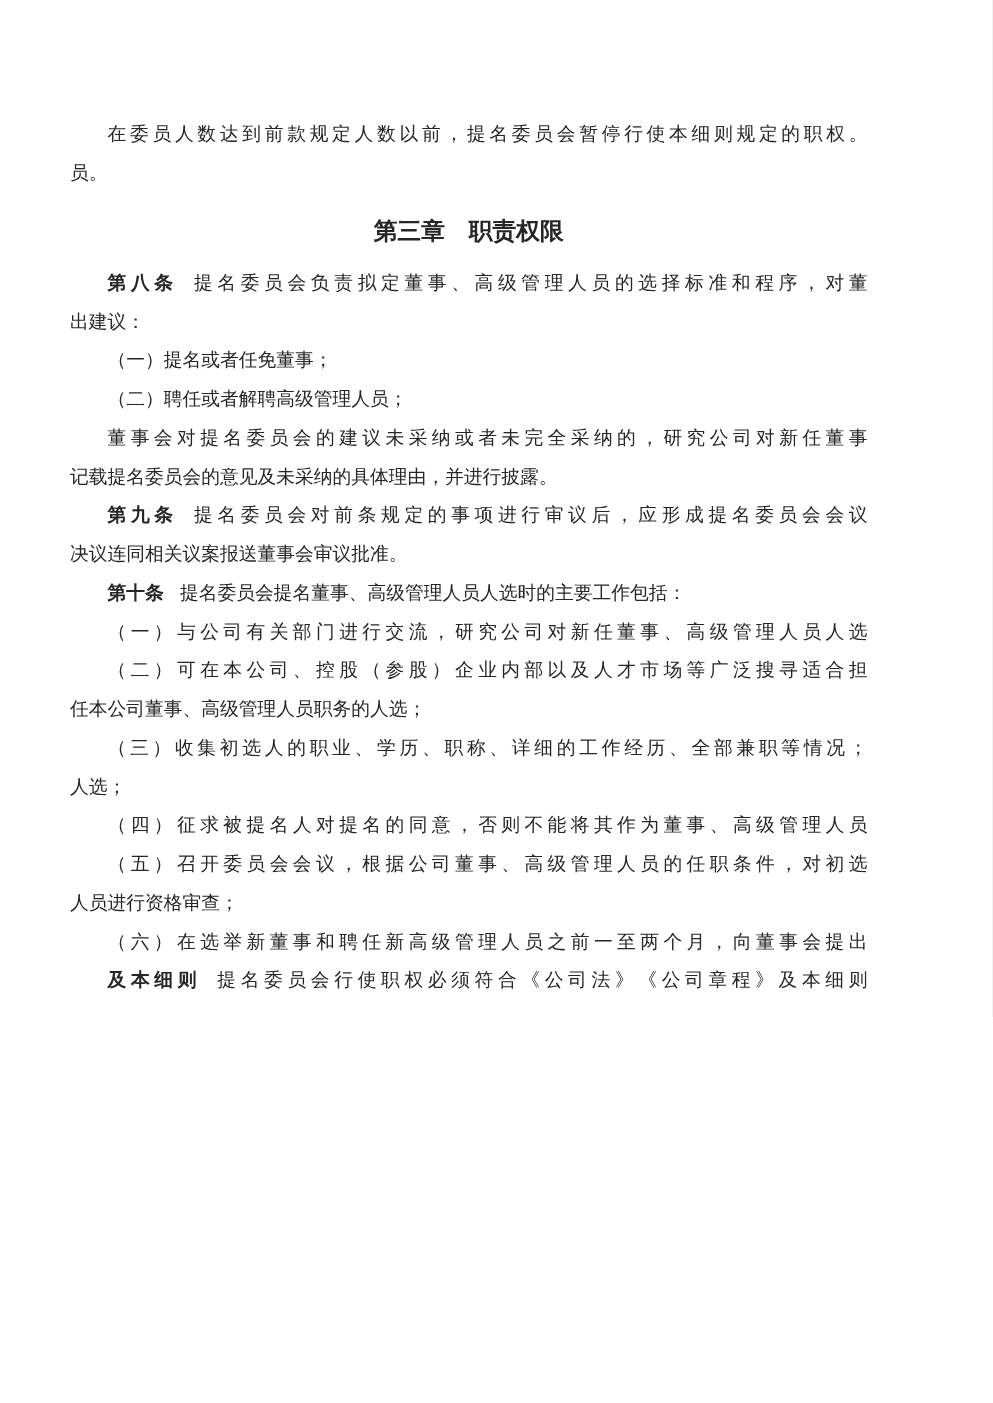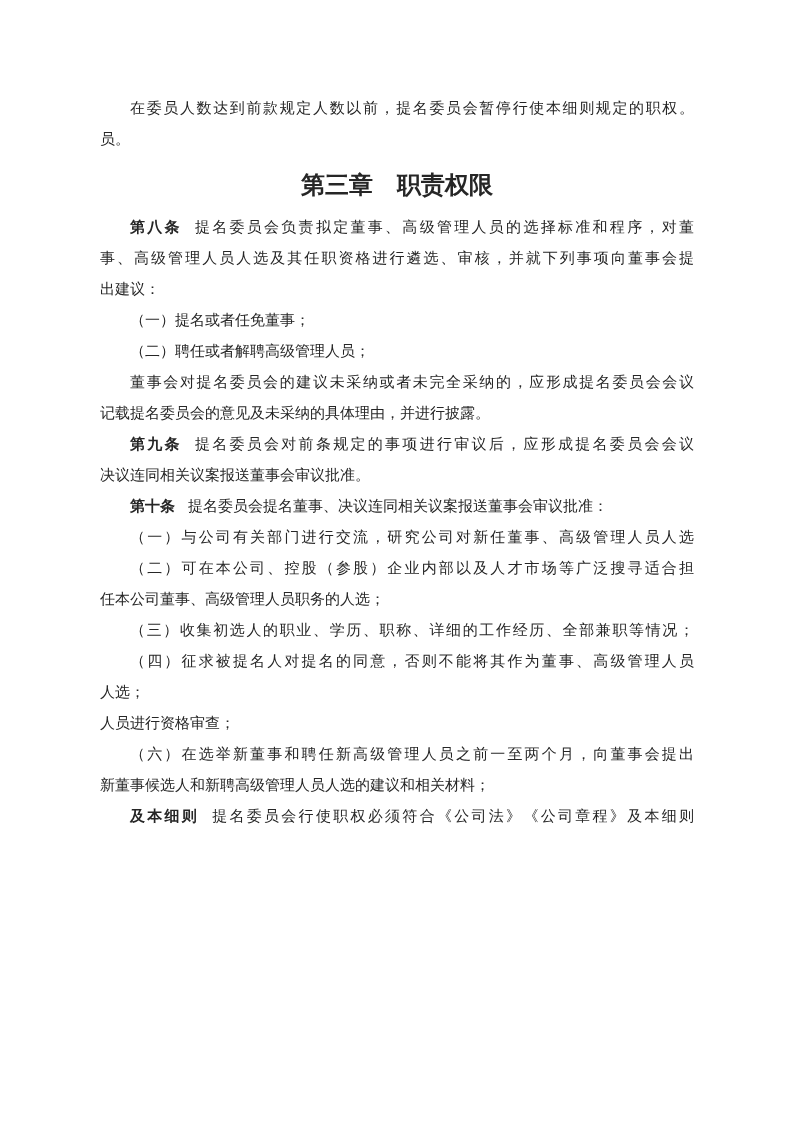--- a/index.html
+++ b/index.html
@@ -7,21 +7,21 @@
     padding: 0;
     background: #e8e8e8;
   }
   .page {
     position: relative;
     width: 794px;
     height: 1122px;
     margin: 0 auto;
     background: #ffffff;
     box-sizing: border-box;
-    padding: 93px 100px 40px 100px;
+    padding: 93px 100px 40px 56px;
     font-family: "Liberation Serif", "DejaVu Serif", serif;
     font-size: 15px;
     color: #262626;
     overflow: hidden;
   }
   .line {
     line-height: 31px;
     height: 31px;
     text-align: left;
     white-space: nowrap;
@@ -32,51 +32,50 @@
   .line.full {
     text-align: justify;
     text-align-last: justify;
     white-space: normal;
   }
   .lead {
     font-weight: bold;
     margin-right: 13px;
   }
   .chapter-heading {
-    font-size: 24px;
+    font-size: 19px;
     font-weight: bold;
     line-height: 31px;
     height: 31px;
     text-align: center;
     margin: 15px 0 11px 0;
     white-space: nowrap;
   }
 </style>
 </head>
 <body>
 
 <div class="page">
   <div id="doc-body">
       <div class="line indent full">在委员人数达到前款规定人数以前，提名委员会暂停行使本细则规定的职权。</div>
       <div class="line">员。</div>
       <div class="chapter-heading">第三章　职责权限</div>
       <div class="line indent full"><span class="lead">第八条</span><span>提名委员会负责拟定董事、高级管理人员的选择标准和程序，对董</span></div>
-      <div class="line full">事、高级管理人员人选及其任职资格进行遴选、审核，并就下列事项向董事会提</div>
       <div class="line">出建议：</div>
       <div class="line indent">（一）提名或者任免董事；</div>
       <div class="line indent">（二）聘任或者解聘高级管理人员；</div>
-      <div class="line indent full">董事会对提名委员会的建议未采纳或者未完全采纳的，应形成提名委员会会议</div>
+      <div class="line indent full">董事会对提名委员会的建议未采纳或者未完全采纳的，研究公司对新任董事</div>
       <div class="line">记载提名委员会的意见及未采纳的具体理由，并进行披露。</div>
       <div class="line indent full"><span class="lead">第九条</span><span>提名委员会对前条规定的事项进行审议后，应形成提名委员会会议</span></div>
       <div class="line">决议连同相关议案报送董事会审议批准。</div>
-      <div class="line indent"><span class="lead">第十条</span><span>提名委员会提名董事、决议连同相关议案报送董事会审议批准：</span></div>
+      <div class="line indent"><span class="lead">第十条</span><span>提名委员会提名董事、高级管理人员人选时的主要工作包括：</span></div>
       <div class="line indent full">（一）与公司有关部门进行交流，研究公司对新任董事、高级管理人员人选</div>
       <div class="line indent full">（二）可在本公司、控股（参股）企业内部以及人才市场等广泛搜寻适合担</div>
       <div class="line">任本公司董事、高级管理人员职务的人选；</div>
       <div class="line indent full">（三）收集初选人的职业、学历、职称、详细的工作经历、全部兼职等情况；</div>
+      <div class="line">人选；</div>
       <div class="line indent full">（四）征求被提名人对提名的同意，否则不能将其作为董事、高级管理人员</div>
-      <div class="line">人选；</div>
+      <div class="line indent full">（五）召开委员会会议，根据公司董事、高级管理人员的任职条件，对初选</div>
       <div class="line">人员进行资格审查；</div>
       <div class="line indent full">（六）在选举新董事和聘任新高级管理人员之前一至两个月，向董事会提出</div>
-      <div class="line">新董事候选人和新聘高级管理人员人选的建议和相关材料；</div>
       <div class="line indent full"><span class="lead">及本细则</span><span>提名委员会行使职权必须符合《公司法》《公司章程》及本细则</span></div>
     </div>
 </div>
 
 </body></html>

